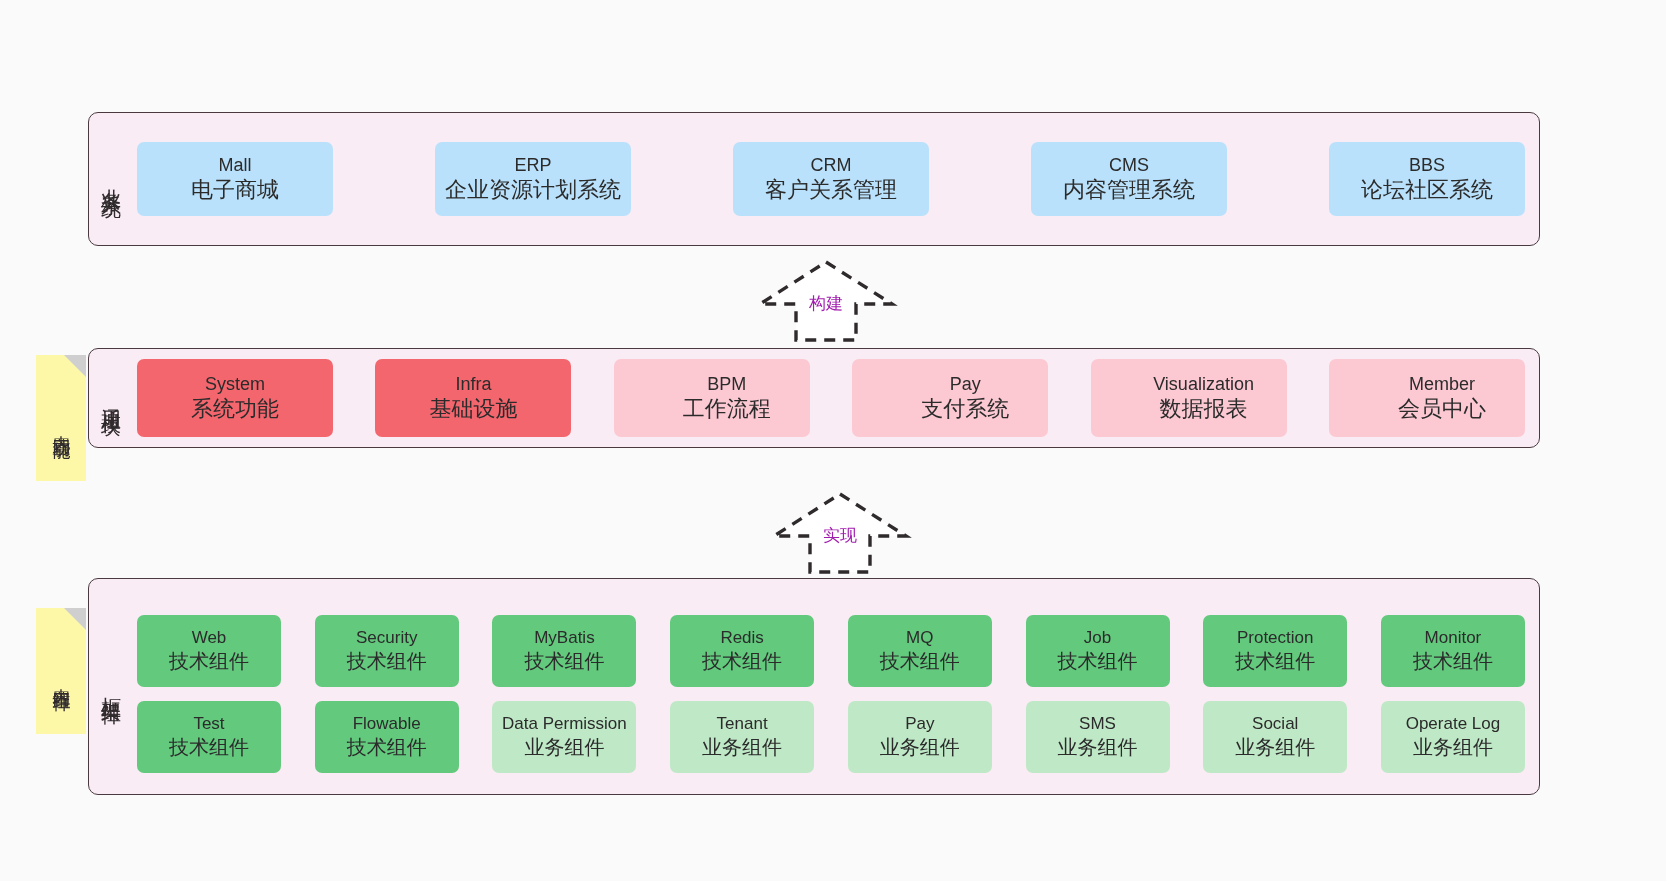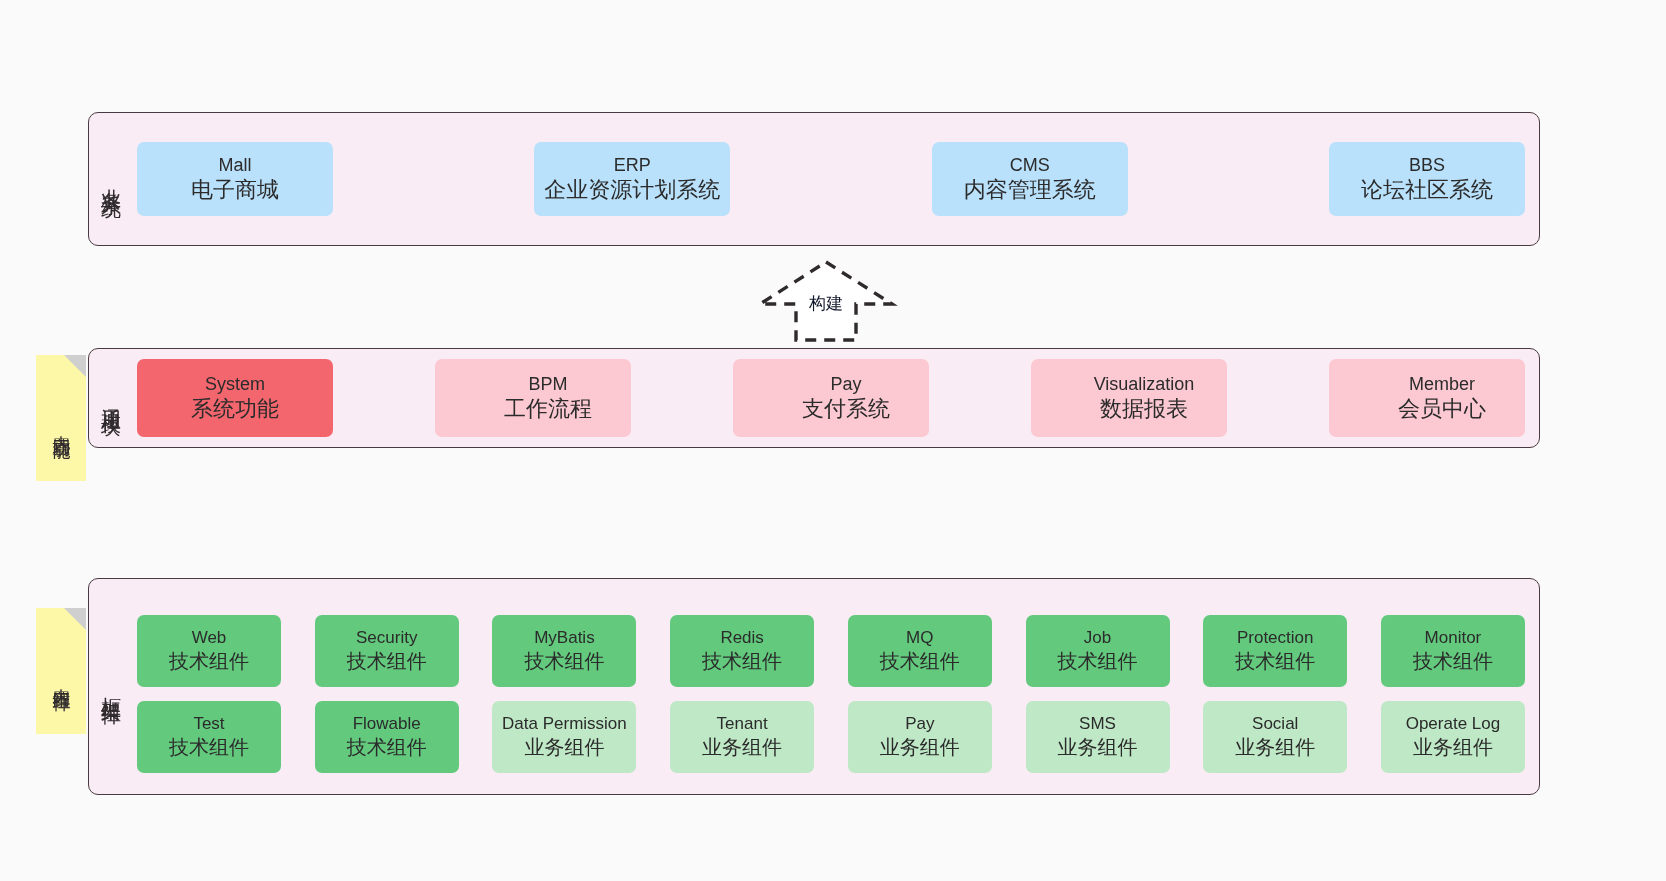--- a/index.html
+++ b/index.html
@@ -117,41 +117,45 @@
   .note .note-txt { padding-top: 14px; }
 
   
   .connector { position: absolute; }
   .connector svg { display: block; overflow: visible; }
   .connector .conn-label {
     position: absolute;
     left: 50%;
     transform: translateX(-50%);
     font-size: 17px;
-    color: #0f172a;
+    color: #a21caf;
     background: transparent;
     white-space: nowrap;
     user-select: none;
   }
 </style>
 </head>
 <body>
 
 <div id="canvas">
 
   <div class="layer" id="layer-business" style="left:88px; top:112px; width:1452px; height:134px;">
     <div class="layer-title">业务系统</div>
     <div class="layer-body" id="biz-body" style="justify-content: space-between;">
         <div class="box biz-box">
           <span class="en">Mall</span>
           <span class="cn">电子商城</span>
         </div>
         <div class="box biz-box">
           <span class="en">ERP</span>
           <span class="cn">企业资源计划系统</span>
+        </div>
+        <div class="box biz-box">
+          <span class="en">CRM</span>
+          <span class="cn">客户关系管理</span>
         </div>
         <div class="box biz-box">
           <span class="en">CMS</span>
           <span class="cn">内容管理系统</span>
         </div>
         <div class="box biz-box">
           <span class="en">BBS</span>
           <span class="cn">论坛社区系统</span>
         </div>
       </div>
@@ -167,39 +171,49 @@
   <div class="note" id="note-common" style="left:36px; top:355px; height:126px;">
     <span class="note-txt">内置功能</span>
   </div>
   <div class="layer" id="layer-common" style="left:88px; top:348px; width:1452px; height:100px;">
     <div class="layer-title">通用模块</div>
     <div class="layer-body" id="mod-body" style="justify-content: space-between;">
         <div class="box mod-box strong">
           <span class="en">System</span>
           <span class="cn">系统功能</span>
         </div>
+        <div class="box mod-box strong">
+          <span class="en">Infra</span>
+          <span class="cn">基础设施</span>
+        </div>
         <div class="box mod-box soft">
           <span class="en">BPM</span>
           <span class="cn">工作流程</span>
         </div>
         <div class="box mod-box soft">
           <span class="en">Pay</span>
           <span class="cn">支付系统</span>
         </div>
         <div class="box mod-box soft">
           <span class="en">Visualization</span>
           <span class="cn">数据报表</span>
         </div>
         <div class="box mod-box soft">
           <span class="en">Member</span>
           <span class="cn">会员中心</span>
         </div>
       </div>
   </div>
 
+  <div class="connector" id="conn-impl" style="left:770px; top:490px; width:140px; height:84px;">
+    <svg width="140" height="84" viewBox="0 0 140 84">
+      <path d="M 70 4 L 136 46 L 100 46 L 100 82 L 40 82 L 40 46 L 4 46 Z" fill="#ffffff" stroke="#2f2a2c" stroke-width="3.4" stroke-dasharray="11 8" stroke-linejoin="miter"></path>
+    </svg>
+    <span class="conn-label" style="top:34px;">实现</span>
+  </div>
 
   <div class="note" id="note-framework" style="left:36px; top:608px; height:126px;">
     <span class="note-txt">内置组件</span>
   </div>
   <div class="layer" id="layer-framework" style="left:88px; top:578px; width:1452px; height:217px;">
     <div class="layer-title">框架组件</div>
     <div class="layer-body two-rows" id="fw-body">
         <div class="row">
           <div class="box fw-box tech">
             <span class="en">Web</span>

